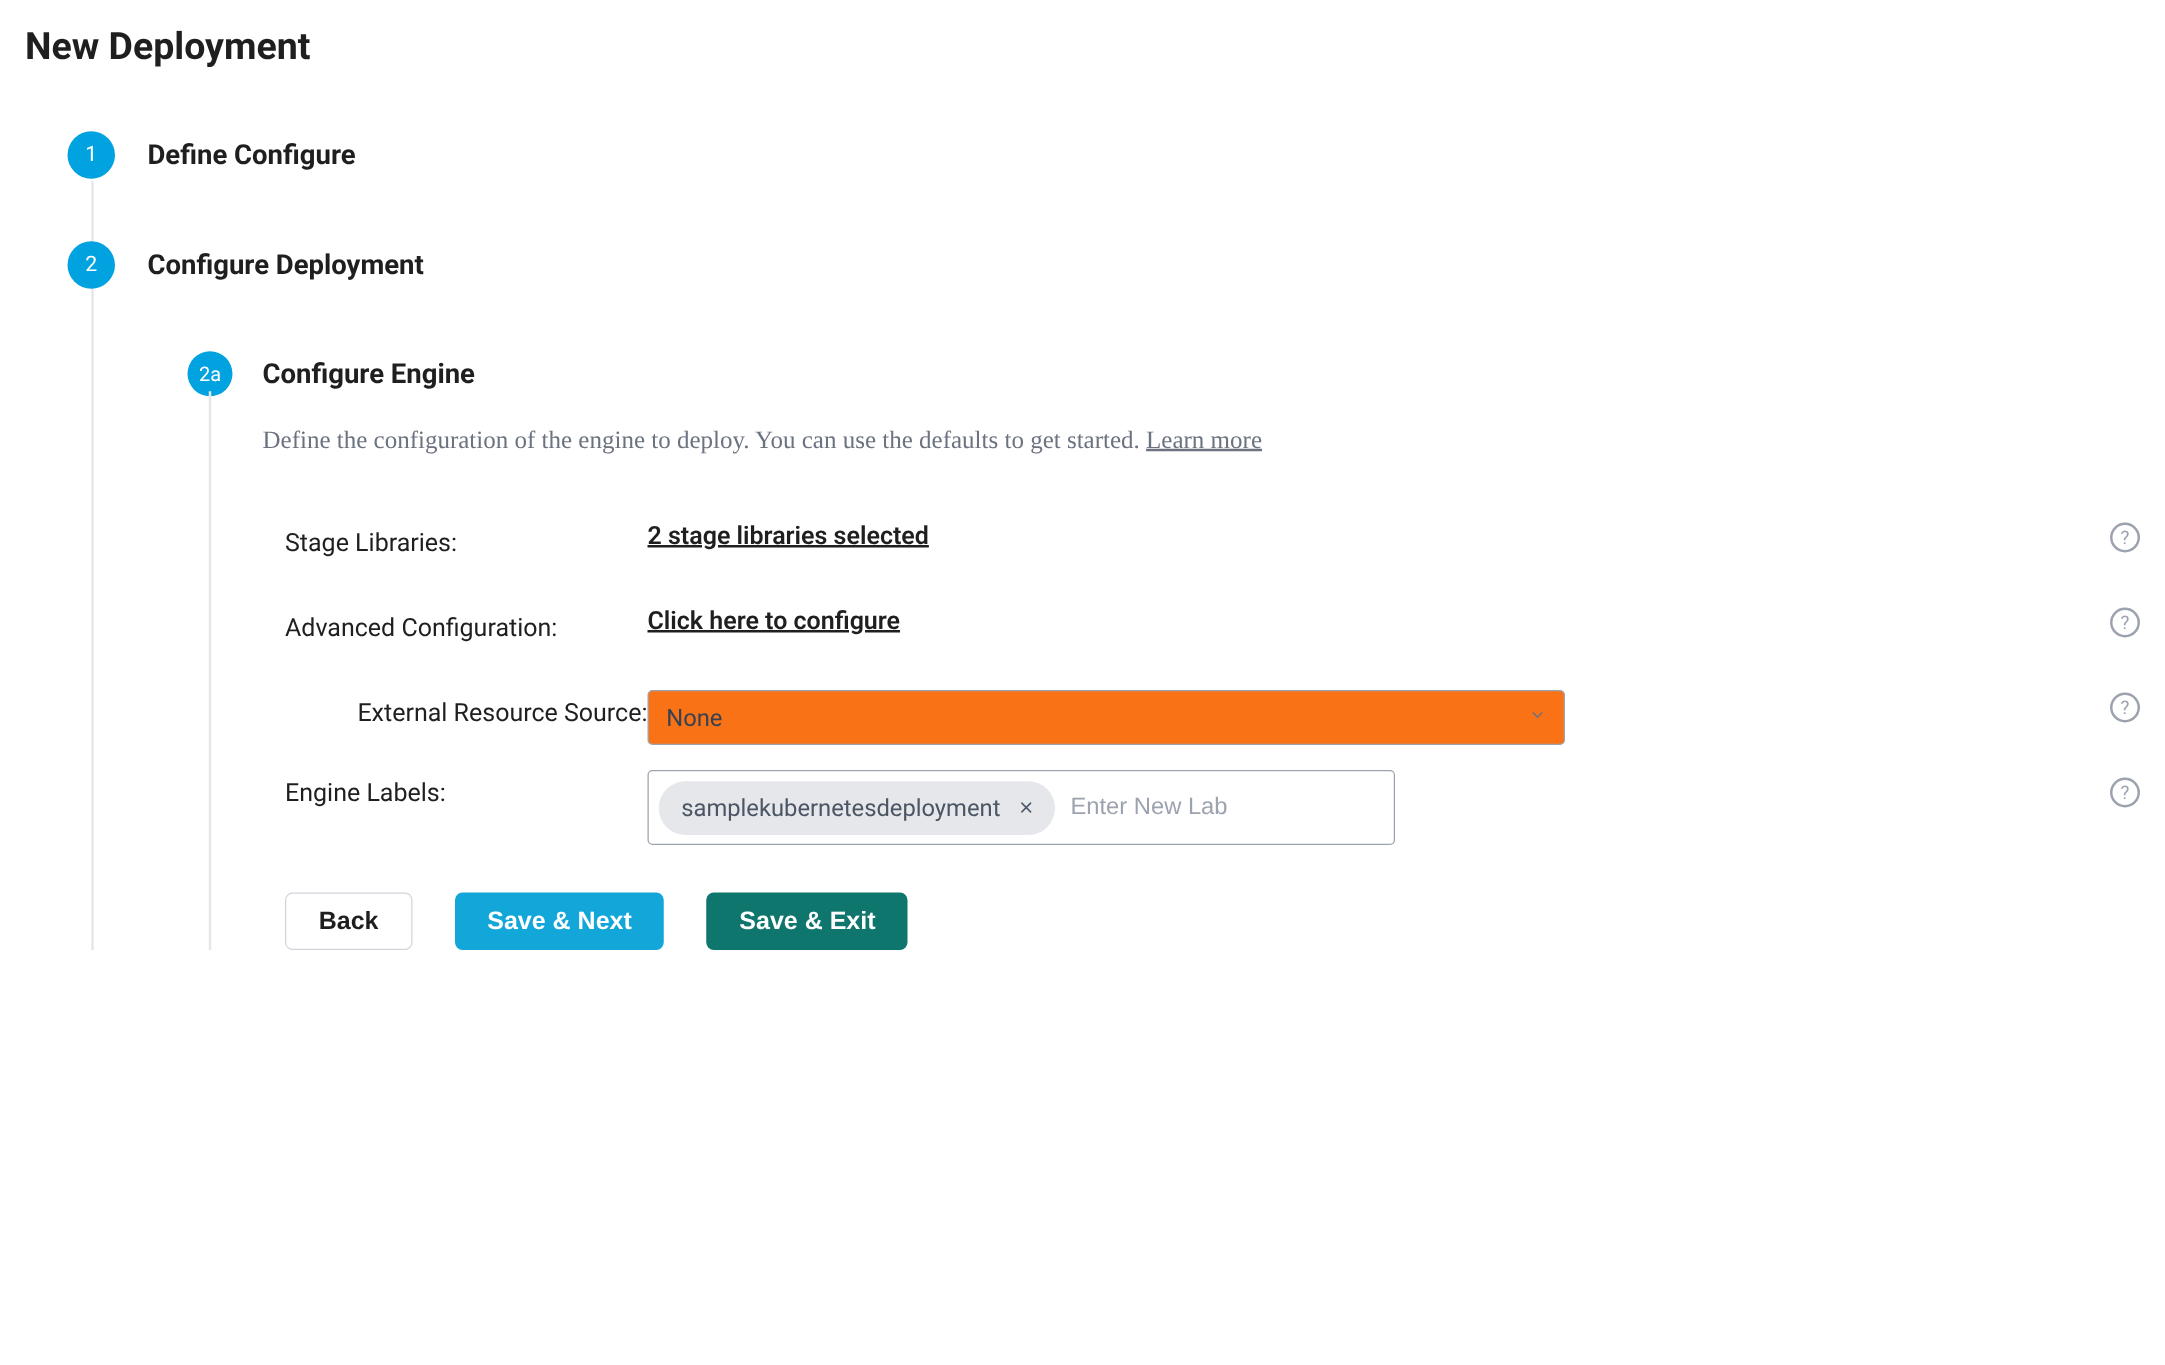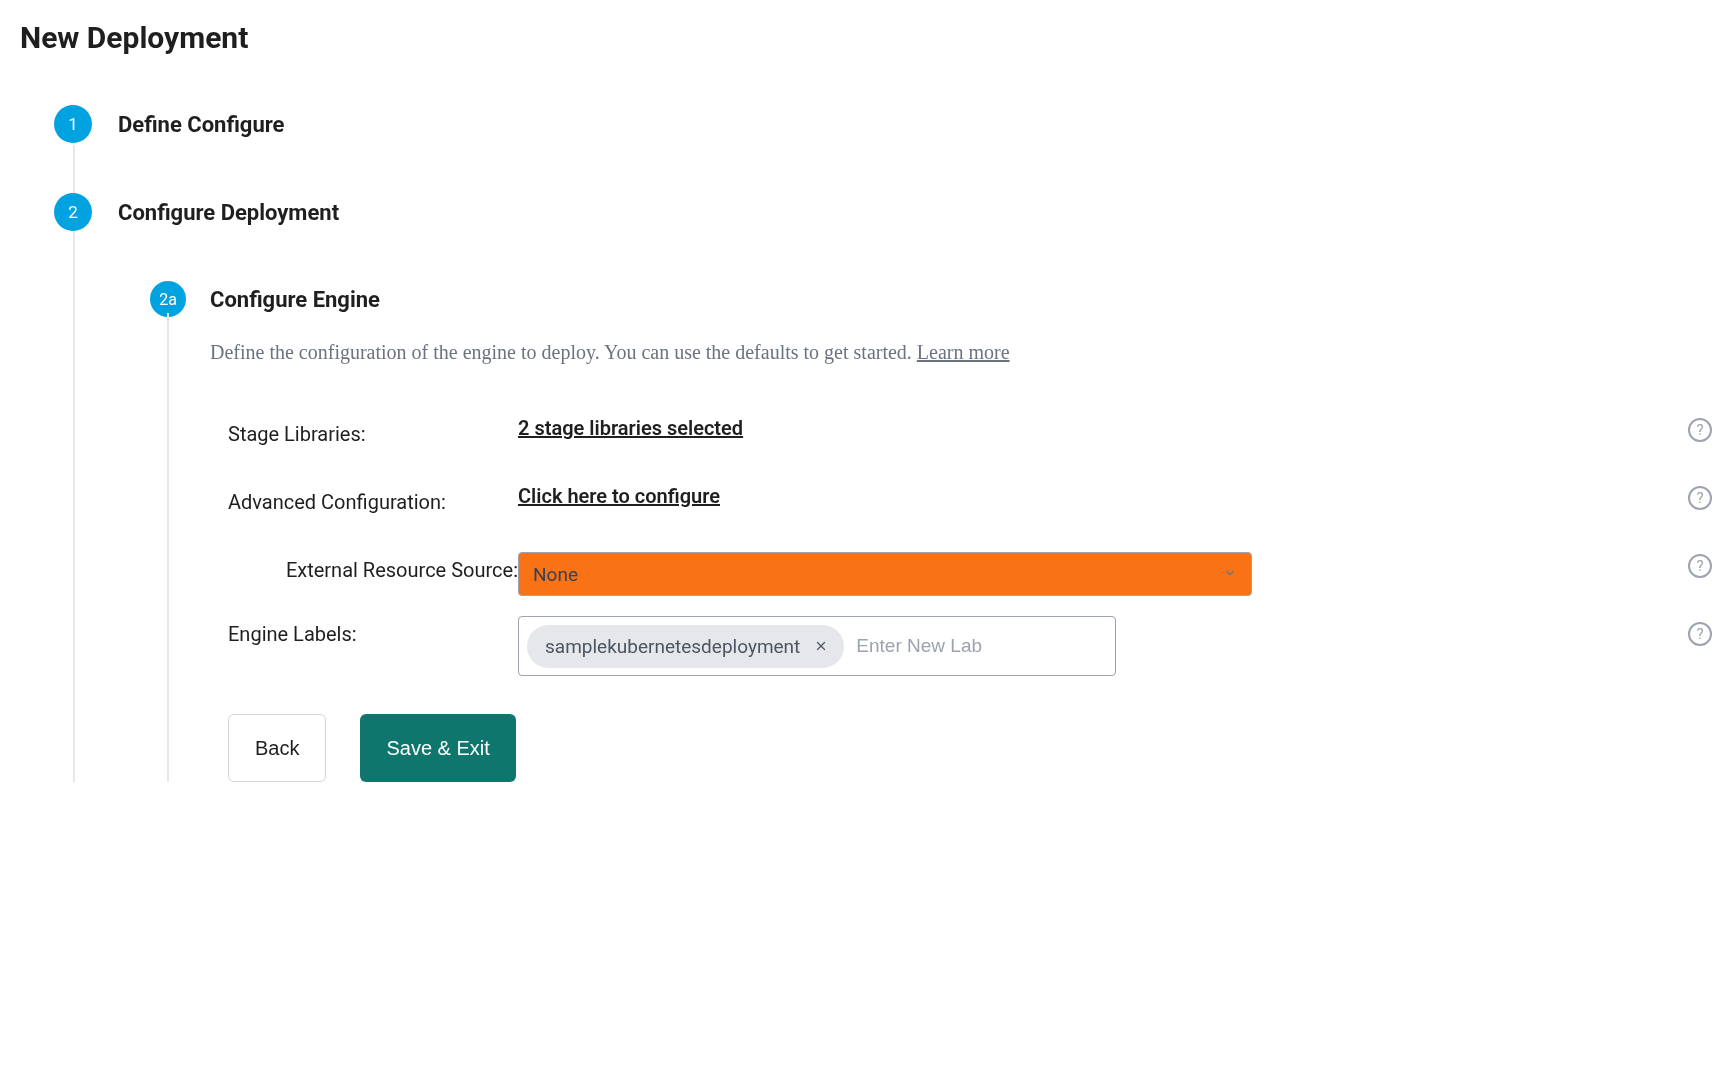--- a/index.html
+++ b/index.html
@@ -250,25 +250,25 @@
 
     
     .btn-row {
       margin-left: 78px;
       margin-top: 38px;
       display: flex;
       gap: 34px;
     }
 
     .btn {
-      height: 68px;
+      height: 46px;
       padding: 0 26px;
       border-radius: 6px;
       font-size: 20px;
-      font-weight: 400;
+      font-weight: 700;
       cursor: pointer;
       display: inline-flex;
       align-items: center;
       justify-content: center;
       border: none;
     }
 
     .btn-back {
       background: #ffffff;
       color: #1f1f1f;
@@ -364,20 +364,21 @@
               <input type="text" placeholder="Enter New Lab" style="">
             </div>
             <span class="help-icon" style="top:6px;">?</span>
           </div>
         </div>
 
       </div>
 
       <div class="btn-row">
         <button class="btn btn-back">Back</button>
+        <button class="btn btn-primary">Save &amp; Next</button>
         <button class="btn btn-dark">Save &amp; Exit</button>
       </div>
 
     </div>
 
   </div>
 
 </div>
 
 </body></html>

